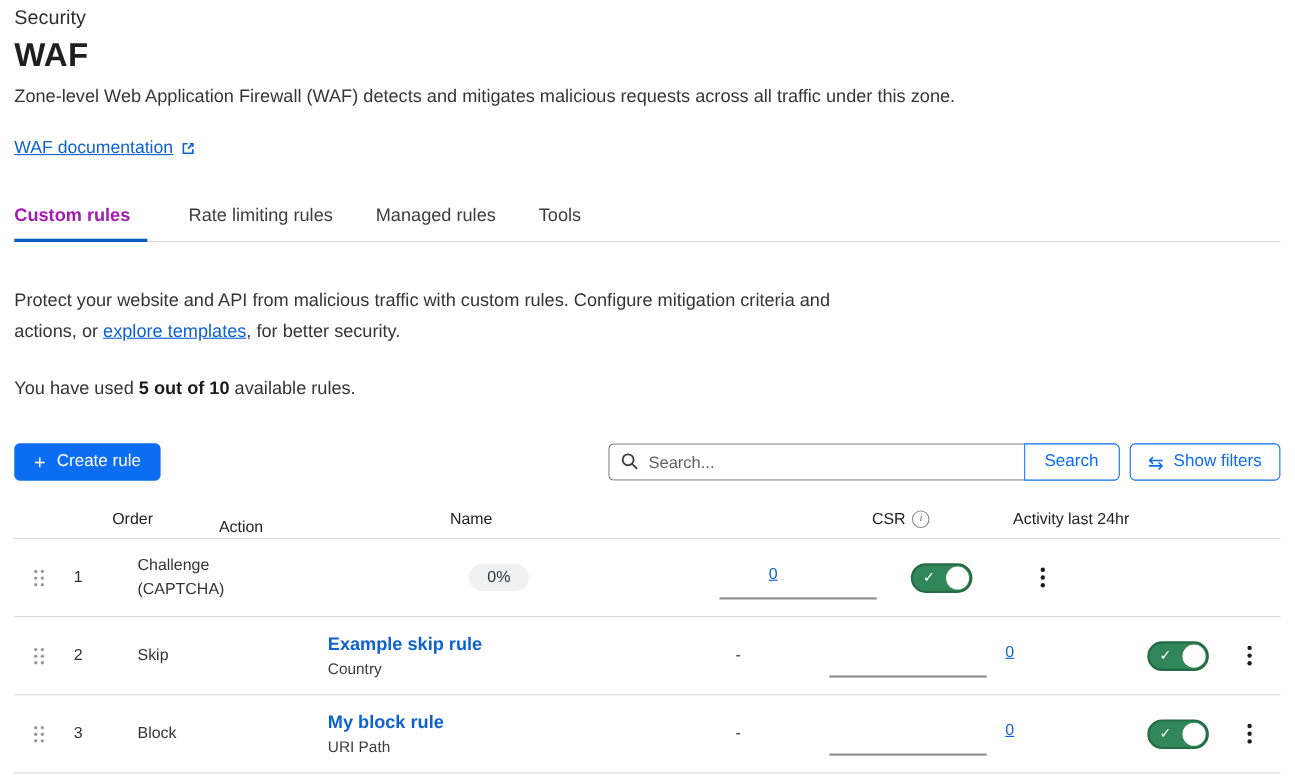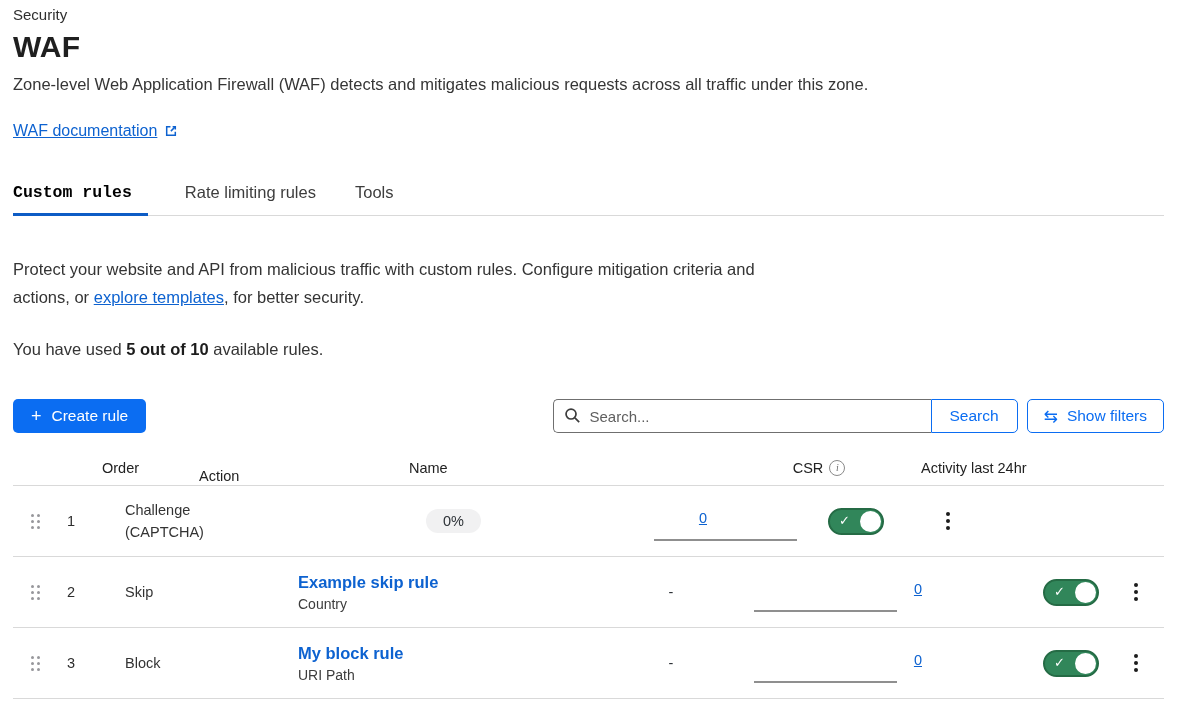--- a/index.html
+++ b/index.html
@@ -5,31 +5,31 @@
   * { box-sizing: border-box; margin: 0; padding: 0; }
   html, body { background: #fff; }
   body {
     font-family: "Liberation Sans", "DejaVu Sans", sans-serif;
     color: #2b2b2b;
     width: 1177px; height: 707px; overflow: hidden;
   }
   .container { padding: 6px 13px 0; height: 707px; }
 
   
-  .eyebrow { font-size: 15px; color: #2f2f2f; margin-bottom: 7px; }
+  .eyebrow { font-size: 18px; color: #2f2f2f; margin-bottom: 7px; }
   .page-title { font-size: 30px; font-weight: 700; color: #1f1f1f; letter-spacing: 0.2px; margin-bottom: 11px; }
   .desc { font-size: 16.5px; color: #363636; margin-bottom: 28px; }
   .doc-row { display: inline-flex; align-items: center; gap: 7px; margin-bottom: 0; }
   a.link { color: var(--link-blue, #0d62d0); text-decoration: underline; cursor: pointer; }
   .doc-row .ext-icon { display: inline-flex; color: var(--link-blue, #0d62d0); }
 
   
   .tabs { display: flex; gap: 37px; margin-top: 37px; border-bottom: 1px solid var(--border-gray, #d9d9d9); }
   .tab { font-size: 16.5px; color: #3d3d3d; padding: 6px 2px 13px 0; cursor: pointer; position: relative; }
-  .tab.active { font-weight: 700; color: #000000; padding-right: 16px; font-family: Liberation Mono, monospace; }
+  .tab.active { font-weight: 700; color: #a21caf; padding-right: 16px; }
   .tab.active::after {
     content: ""; position: absolute; left: 0; right: 0; bottom: -1px;
     height: 3px; background: var(--tab-underline, #0d5cc5);
   }
 
   
   .intro { margin-top: 39px; font-size: 16.5px; line-height: 28px; max-width: 748px; color: #343434; }
   .usage { margin-top: 29px; font-size: 16.5px; color: #343434; }
   .usage b { color: #1c1c1c; }
 
@@ -118,20 +118,21 @@
         <path d="M10.5 7.2v3.3h-8v-8H6"></path>
           <path d="M8 2.5h2.5V5"></path>
           <path d="M10.4 2.6L6.4 6.6"></path>
       </svg>
     </span>
   </div>
 
   <div class="tabs">
     <div class="tab active">Custom rules</div>
     <div class="tab">Rate limiting rules</div>
+    <div class="tab">Managed rules</div>
     <div class="tab">Tools</div>
   </div>
 
   <p class="intro"><span>Protect your website and API from malicious traffic with custom rules. Configure mitigation criteria and actions, or </span><a class="link">explore templates</a><span>, for better security.</span></p>
 
   <p class="usage"><span>You have used </span><b>5 out of 10</b><span> available rules.</span></p>
 
   <div class="toolbar">
     <button class="btn-primary">
       <span class="plus">+</span>

